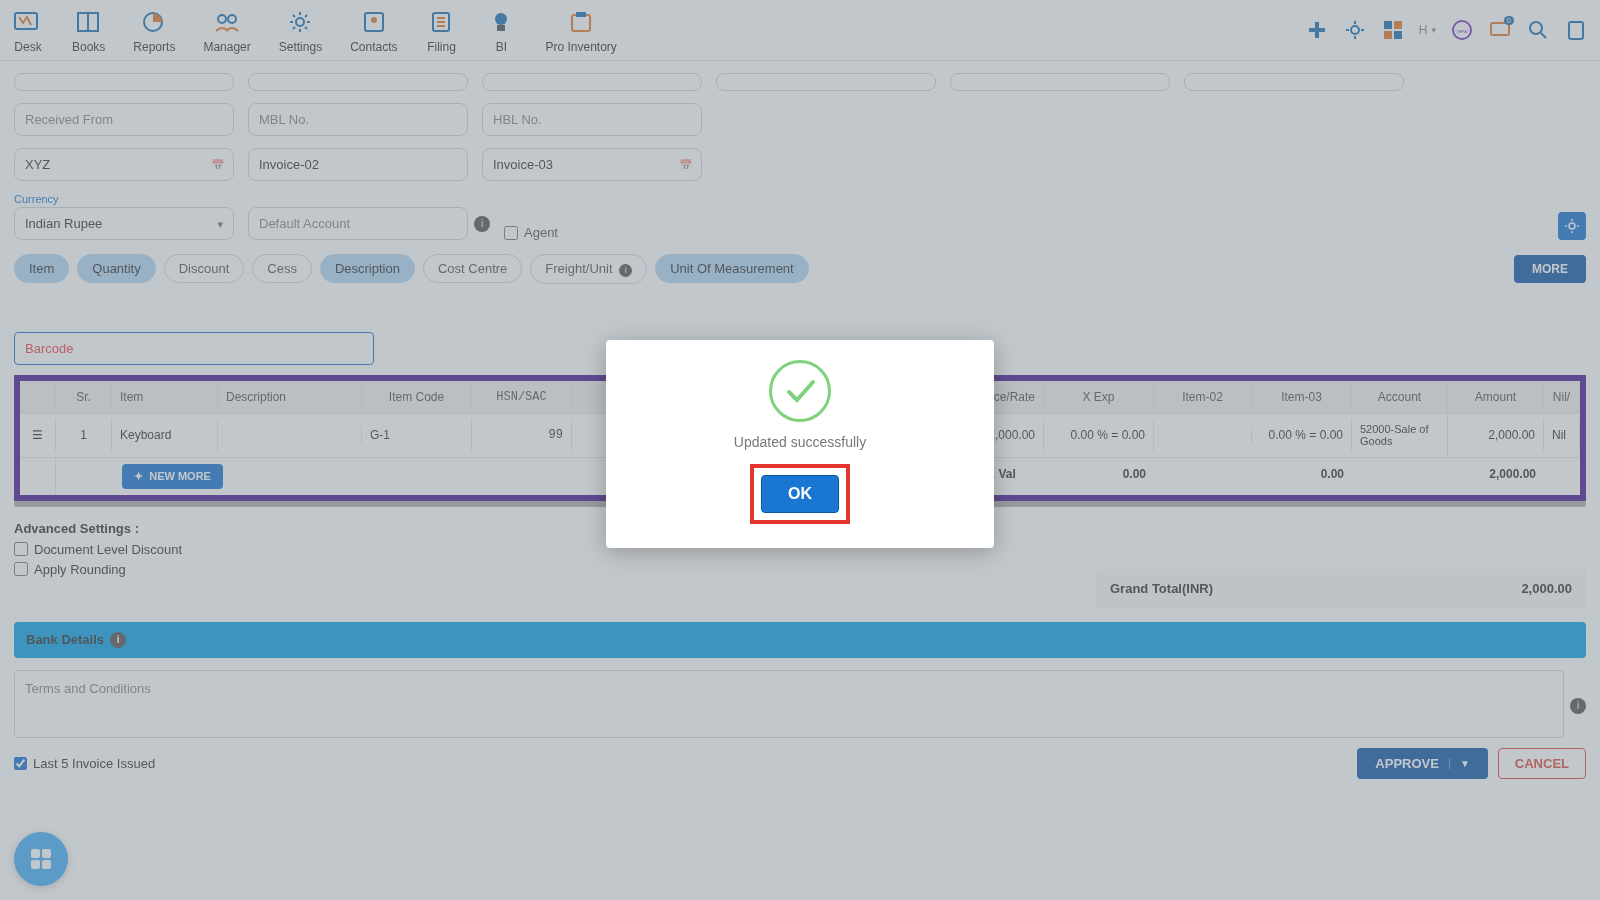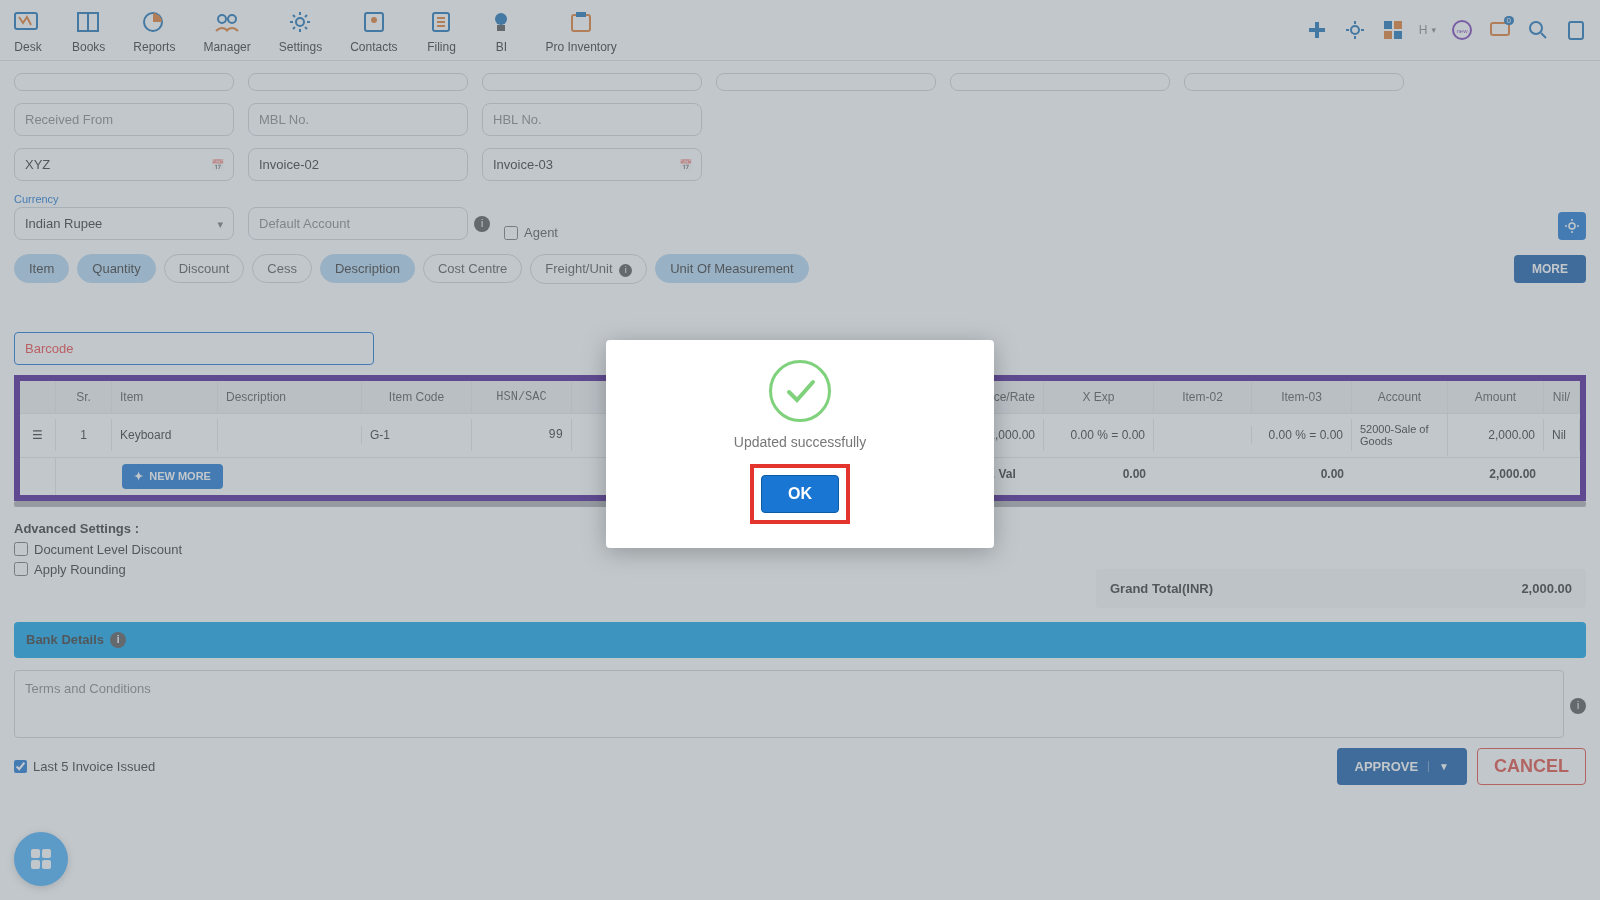--- a/index.html
+++ b/index.html
@@ -61,21 +61,21 @@
 
 .bank { background: #0ea5e9; padding: 10px 12px; border-radius: 4px; font-weight: bold; font-size: 13px; color: #333; margin-bottom: 12px; display: flex; align-items: center; gap: 6px; }
 .bankrow { display: flex; gap: 14px; margin-bottom: 14px; }
 .bankrow .input { flex: 1; }
 .notesrow { display: flex; gap: 14px; align-items: flex-start; }
 .tarea { border: 1px solid #cfd5db; border-radius: 4px; padding: 10px; font-size: 13px; color: #888; height: 68px; flex: 1; }
 
 .footer { display: flex; justify-content: space-between; align-items: center; margin-top: 10px; }
 .approve { background: #1259a6; color: #fff; padding: 8px 18px; border-radius: 4px; font-weight: bold; font-size: 13px; display: flex; align-items: center; gap: 10px; cursor: pointer; }
 .approve .dd { border-left: 1px solid rgba(255,255,255,.4); padding-left: 10px; font-size: 10px; }
-.cancel { border: 1px solid #e04b3e; color: #e04b3e; padding: 7px 16px; border-radius: 4px; font-weight: bold; font-size: 18px; cursor: pointer; }
+.cancel { border: 1px solid #e04b3e; color: #e04b3e; padding: 7px 16px; border-radius: 4px; font-weight: bold; font-size: 13px; cursor: pointer; }
 .footbtns { display: flex; gap: 10px; }
 .last5 { display: flex; align-items: center; gap: 6px; }
 .last5 input { accent-color: #1976d2; }
 
 .fab { position: fixed; left: 14px; bottom: 14px; width: 54px; height: 54px; border-radius: 50%; background: #46aef7; display: flex; align-items: center; justify-content: center; box-shadow: 0 2px 8px rgba(0,0,0,.2); cursor: pointer; }
 
 .overlay { position: fixed; inset: 0; background: rgba(120,130,140,.45); display: flex; align-items: flex-start; justify-content: center; padding-top: 340px; }
 .modal { width: 388px; background: #fff; border-radius: 4px; padding: 20px 20px 24px; text-align: center; box-shadow: 0 4px 24px rgba(0,0,0,.25); }
 .modal .check { width: 62px; height: 62px; border: 3px solid #7fd27b; border-radius: 50%; display: flex; align-items: center; justify-content: center; margin: 0 auto 12px; }
 .modal h2 { font-size: 25px; color: #555; font-weight: 600; margin-bottom: 4px; }

